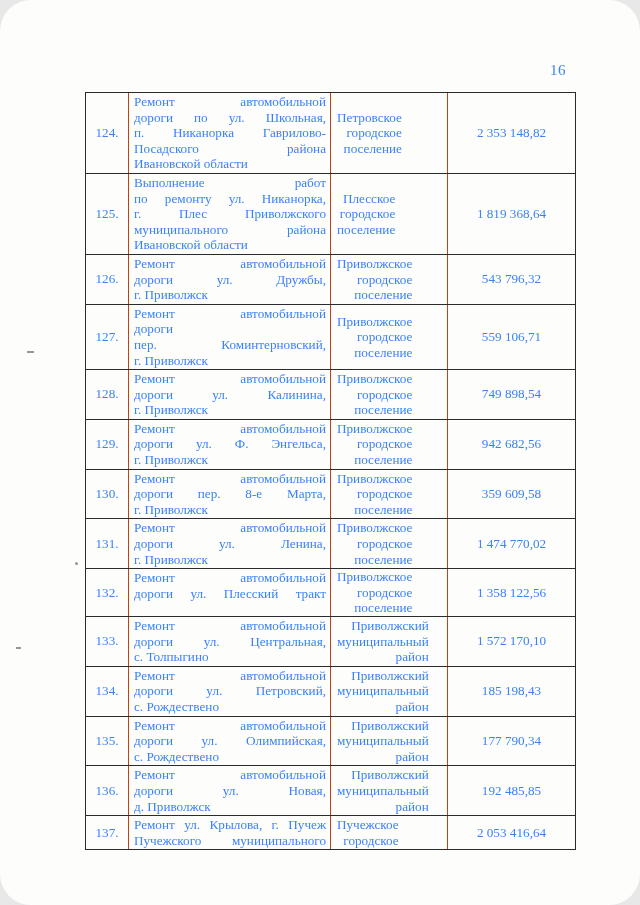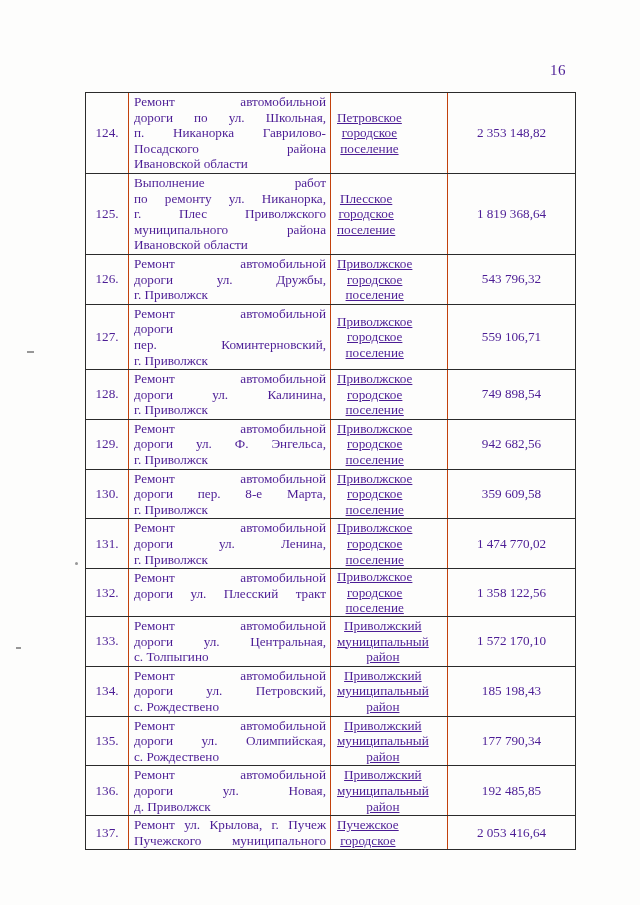--- a/index.html
+++ b/index.html
@@ -2,22 +2,23 @@
 <html><head>
 <meta charset="utf-8">
 <style>
   html,body { margin:0; padding:0; background:#e8e8e8; }
   * { box-sizing:border-box; }
   .page {
     position:relative;
     width:640px; height:905px;
     background:#fdfdfc;
     font-family:"Liberation Serif","DejaVu Serif",serif;
-    color:#4c1d95;
+    color:#3b82f6;
     overflow:hidden;
+    border-radius:31px;
   }
   .page-number {
     position:absolute; top:62px; left:550px;
     font-size:15px; letter-spacing:0.5px;
   }
   .doc-table {
     position:absolute; left:85px; top:92px; width:491px;
     border:1px solid #2b2b2b;
   }
   .row { display:flex; border-bottom:1px solid #2b2b2b; align-items:stretch; }
@@ -38,21 +39,21 @@
     display:flex; align-items:center;
     padding:0 2px 0 6px;
   }
   .c-amt {
     width:127px; flex:1 1 auto;
     display:flex; align-items:center; justify-content:center;
     font-size:13.2px;
   }
   .line { font-size:13.2px; line-height:15.6px; }
   .jl { text-align:justify; text-align-last:justify; }
-  .mun-block .line { text-align:center;text-decoration:underline; }
+  .mun-block .line { text-align:right; }
   .speck { position:absolute; background:#979797; }
   #speck1 { left:27px;  top:351px; width:7px; height:2px; }
   #speck2 { left:75px;  top:562px; width:3px; height:3px; border-radius:50%; }
   #speck3 { left:16px;  top:647px; width:5px; height:2px; }
 </style>
 </head>
 <body>
 
 <div class="page">
   <div class="page-number">16</div>

